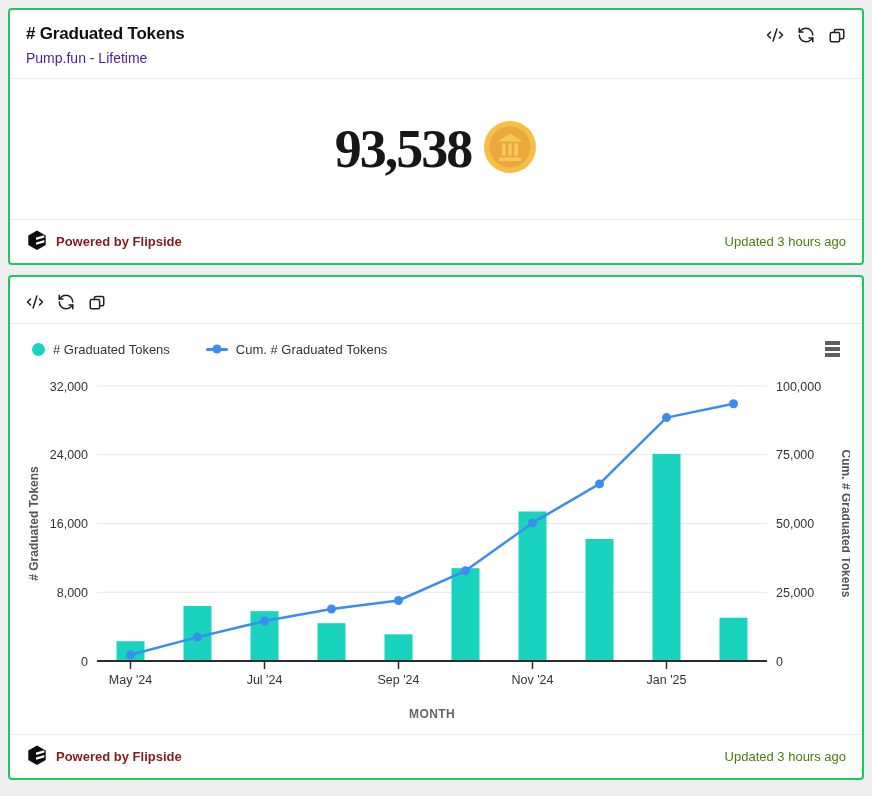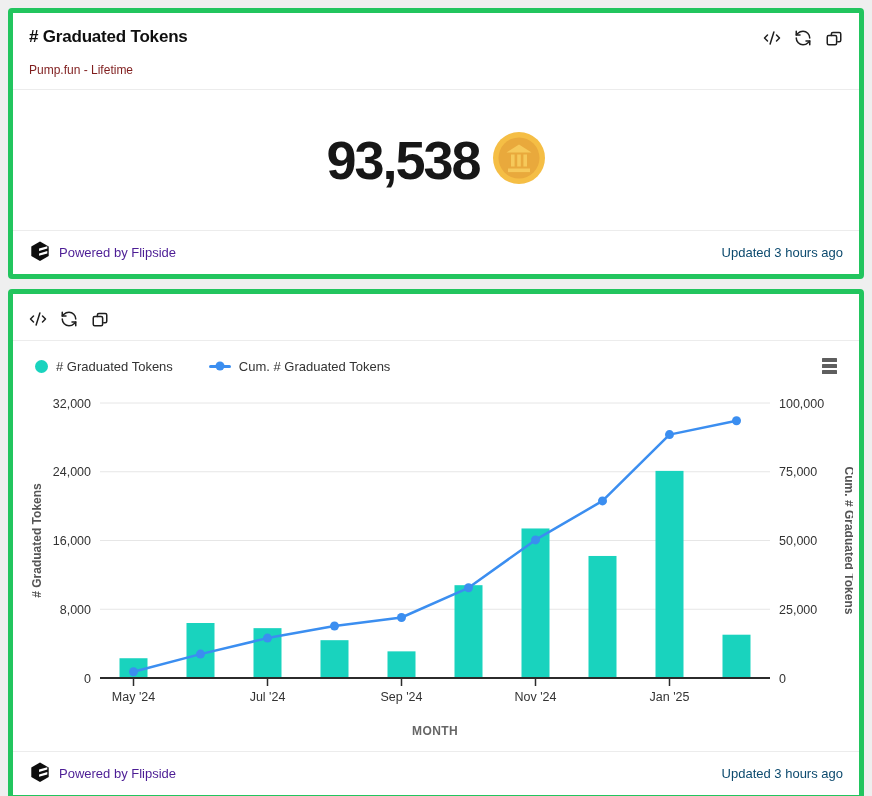--- a/index.html
+++ b/index.html
@@ -4,36 +4,36 @@
 <style>
   * { box-sizing: border-box; }
   html,body { margin:0; padding:0; }
   body {
     width:872px; height:796px;
     background:#efefef;
     font-family:"Liberation Sans", sans-serif;
     color:#111;
   }
   .page { padding:8px; display:flex; flex-direction:column; gap:10px; }
-  .card { background:#fff; border:5px solid #22c55e; border-radius:4px; overflow:hidden; }
+  .card { background:#fff; border:2px solid #22c55e; border-radius:4px; overflow:hidden; }
   .card-header { display:flex; justify-content:space-between; align-items:flex-start; padding:14px 16px 12px; border-bottom:1px solid #ececec; }
   .card-title { font-size:17px; font-weight:bold; color:#0f0f0f; margin:0; letter-spacing:-0.2px; }
-  .card-subtitle { font-size:12px; color:#7f1d1d; margin-top:16px; }
+  .card-subtitle { font-size:14px; color:#4c1d95; margin-top:6px; }
   .toolbar { display:flex; gap:13px; align-items:center; padding-top:2px; }
   .icon-btn { width:18px; height:18px; cursor:pointer; color:#1f1f1f; }
   .icon-btn svg { width:18px; height:18px; display:block; }
 
   .stat-body { height:140px; display:flex; flex-direction:column; align-items:center; justify-content:center; gap:16px; }
-  .big-row { display:flex; align-items:center; gap:12px; }
+  .big-row { display:flex; align-items:center; gap:12px;font-family:Liberation Serif, serif; }
   .big-number { font-size:54px; font-weight:700; color:#171717; letter-spacing:-2px; line-height:1; }
   .stat-caption { font-size:16px; color:#9a9fa6; }
 
   .card-footer { display:flex; justify-content:space-between; align-items:center; padding:9px 16px; border-top:1px solid #ececec; }
-  .powered { display:flex; align-items:center; gap:8px; font-size:13px; font-weight:normal; color:#4c1d95;text-align:right; }
-  .updated { font-size:13px; color:#0c4a6e; }
+  .powered { display:flex; align-items:center; gap:8px; font-size:13px; font-weight:bold; color:#7f1d1d;text-align:right; }
+  .updated { font-size:13px; color:#4d7c0f; }
 
   .chart-wrap { padding:14px 16px 4px; }
   .legend-row { display:flex; align-items:center; justify-content:space-between; padding:0 4px 0 6px; margin-bottom:8px; height:22px; }
   .legend { display:flex; gap:36px; }
   .legend-item { display:flex; align-items:center; gap:8px; font-size:13px; color:#333; cursor:pointer; }
   .dot { width:13px; height:13px; border-radius:50%; }
   .line-marker { position:relative; width:22px; height:3px; border-radius:2px; }
   .line-marker-dot { position:absolute; left:50%; top:50%; width:9px; height:9px; border-radius:50%; transform:translate(-50%,-50%); }
   .burger { display:flex; flex-direction:column; gap:2.5px; cursor:pointer; padding:3px 2px; }
   .burger span { width:15px; height:3.5px; background:#5e5e5e; border-radius:0.5px; }

